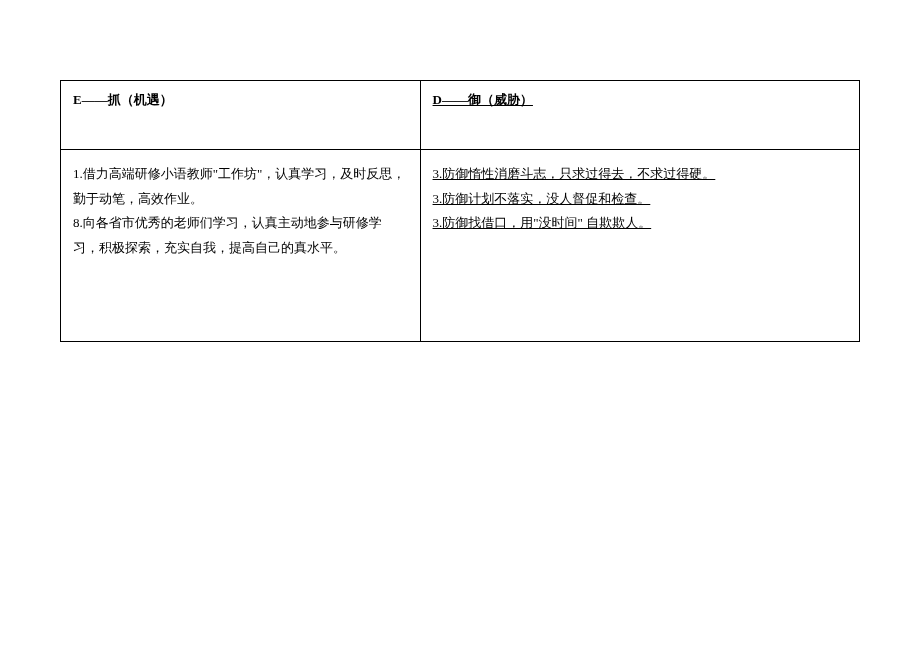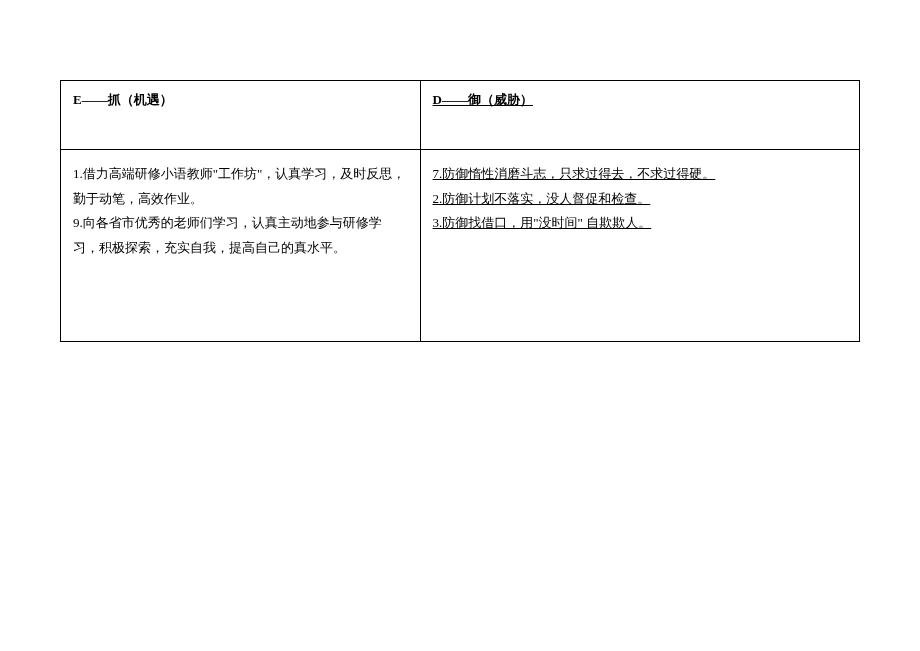--- a/index.html
+++ b/index.html
@@ -55,23 +55,23 @@
       <td class="header-cell left-col">
         <span>E——抓（机遇）</span>
       </td>
       <td class="header-cell right-col">
         <span>D——御（威胁）</span>
       </td>
     </tr>
     <tr>
       <td class="content-cell left-col">
         <span class="content-line">1.借力高端研修小语教师"工作坊"，认真学习，及时反思，勤于动笔，高效作业。</span>
-        <span class="content-line">9.向各省市优秀的老师们学习，认真主动地参与研修学习，积极探索，充实自我，提高自己的真水平。</span>
+        <span class="content-line">8.向各省市优秀的老师们学习，认真主动地参与研修学习，积极探索，充实自我，提高自己的真水平。</span>
       </td>
       <td class="content-cell right-col">
-        <span class="content-line">7.防御惰性消磨斗志，只求过得去，不求过得硬。</span>
-        <span class="content-line">2.防御计划不落实，没人督促和检查。</span>
+        <span class="content-line">3.防御惰性消磨斗志，只求过得去，不求过得硬。</span>
+        <span class="content-line">3.防御计划不落实，没人督促和检查。</span>
         <span class="content-line">3.防御找借口，用"没时间" 自欺欺人。</span>
       </td>
     </tr>
   </tbody>
     </table>
 </div>
 
 </body></html>

